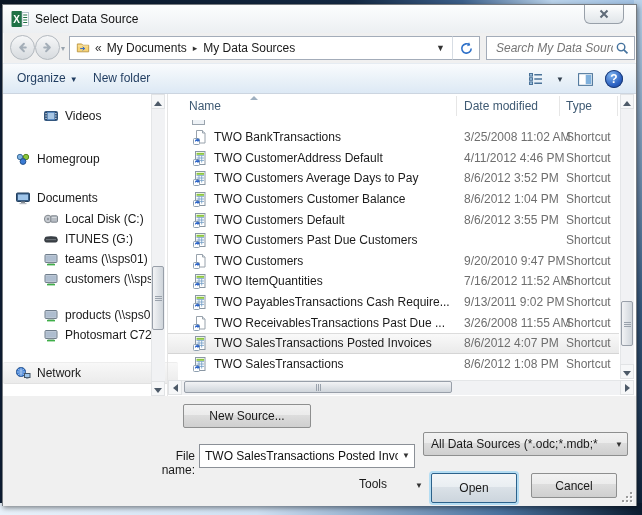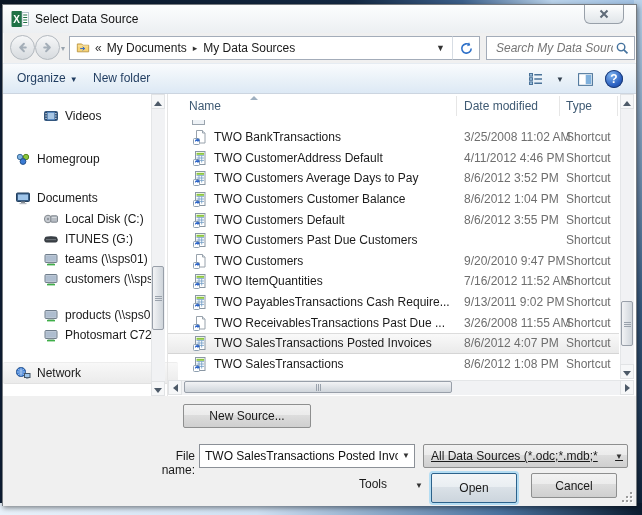--- a/index.html
+++ b/index.html
@@ -105,21 +105,21 @@
 
   
   .footer{position:absolute;left:0;top:391px;right:0;height:110px;background:#f0f0f0;}
   .btn{background:linear-gradient(#f2f2f2,#ebebeb 45%,#dddddd 45%,#cfcfcf);border:1px solid #8e8f8f;border-radius:2px;
     color:#1a1a1a;text-align:center;box-sizing:border-box;cursor:pointer;font-size:12px;display:flex;align-items:center;justify-content:center;}
   .btn-newsource{position:absolute;left:180px;top:8px;width:128px;height:24px;}
   .lbl-filename{position:absolute;left:138px;top:53px;width:54px;text-align:right;color:#1a1a1a;}
   .combo{position:absolute;left:196px;top:48px;width:216px;height:24px;background:#fff;border:1px solid #8b9097;box-sizing:border-box;display:flex;cursor:pointer;}
   .combo input{flex:1;min-width:0;border:none;outline:none;font:12px "Liberation Sans",sans-serif;color:#111;padding:0 0 0 5px;background:transparent;}
   .combo .drop{flex:0 0 16px;text-align:center;line-height:22px;font-size:8px;color:#333;}
-  .btn-filetype{position:absolute;left:420px;top:48px;width:205px;height:24px;justify-content:flex-start;padding:0 4px 0 7px;overflow:hidden;text-decoration:underline;}
+  .btn-filetype{position:absolute;left:420px;top:36px;width:205px;height:24px;justify-content:flex-start;padding:0 4px 0 7px;overflow:hidden;}
   .btn-filetype .txt{white-space:nowrap;overflow:hidden;flex:1;text-align:left;}
   .btn-filetype .drop{font-size:8px;color:#333;padding-left:3px;}
   .tools{position:absolute;left:356px;top:81px;color:#1a1a1a;cursor:pointer;}
   .tools .drop{font-size:8px;color:#333;padding-left:28px;}
   .btn-open{position:absolute;left:428px;top:77px;width:86px;height:30px;border:1px solid #2c628b;
     box-shadow:0 0 0 2px #b4ddf3;background:linear-gradient(#f3f6f8,#e9eef2 45%,#dbe2e8 45%,#ccd5dd);}
   .btn-cancel{position:absolute;left:528px;top:77px;width:86px;height:25px;}
   .grip{position:absolute;right:4px;bottom:4px;width:10px;height:10px;cursor:nwse-resize;}
   .grip i{position:absolute;width:2px;height:2px;background:#9b9b9b;box-shadow:1px 1px 0 #fdfdfd;}
   .grip i:nth-child(1){right:0;bottom:0;} .grip i:nth-child(2){right:4px;bottom:0;}

